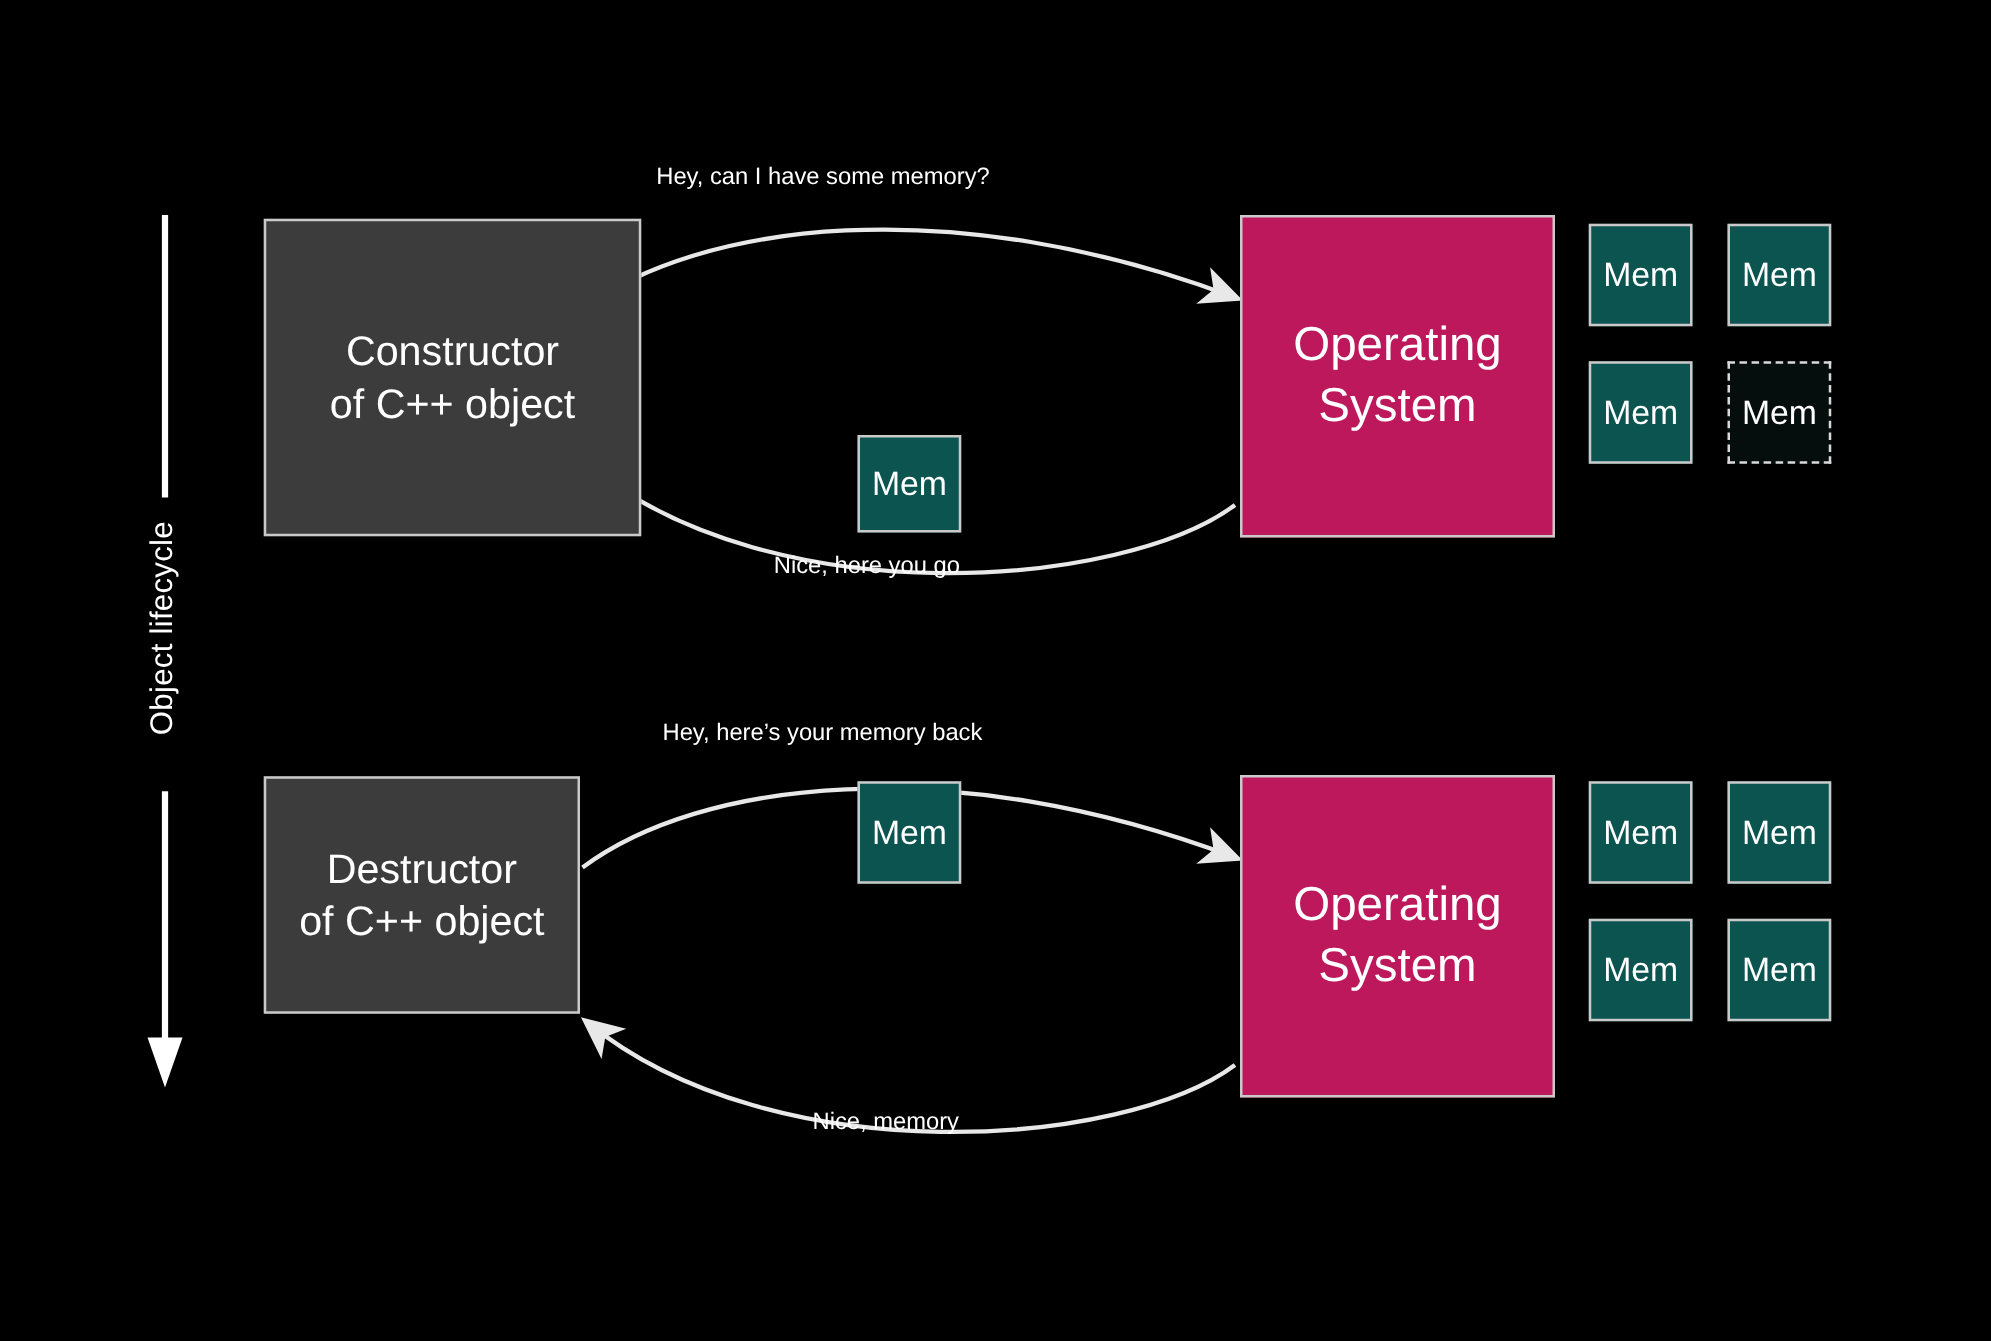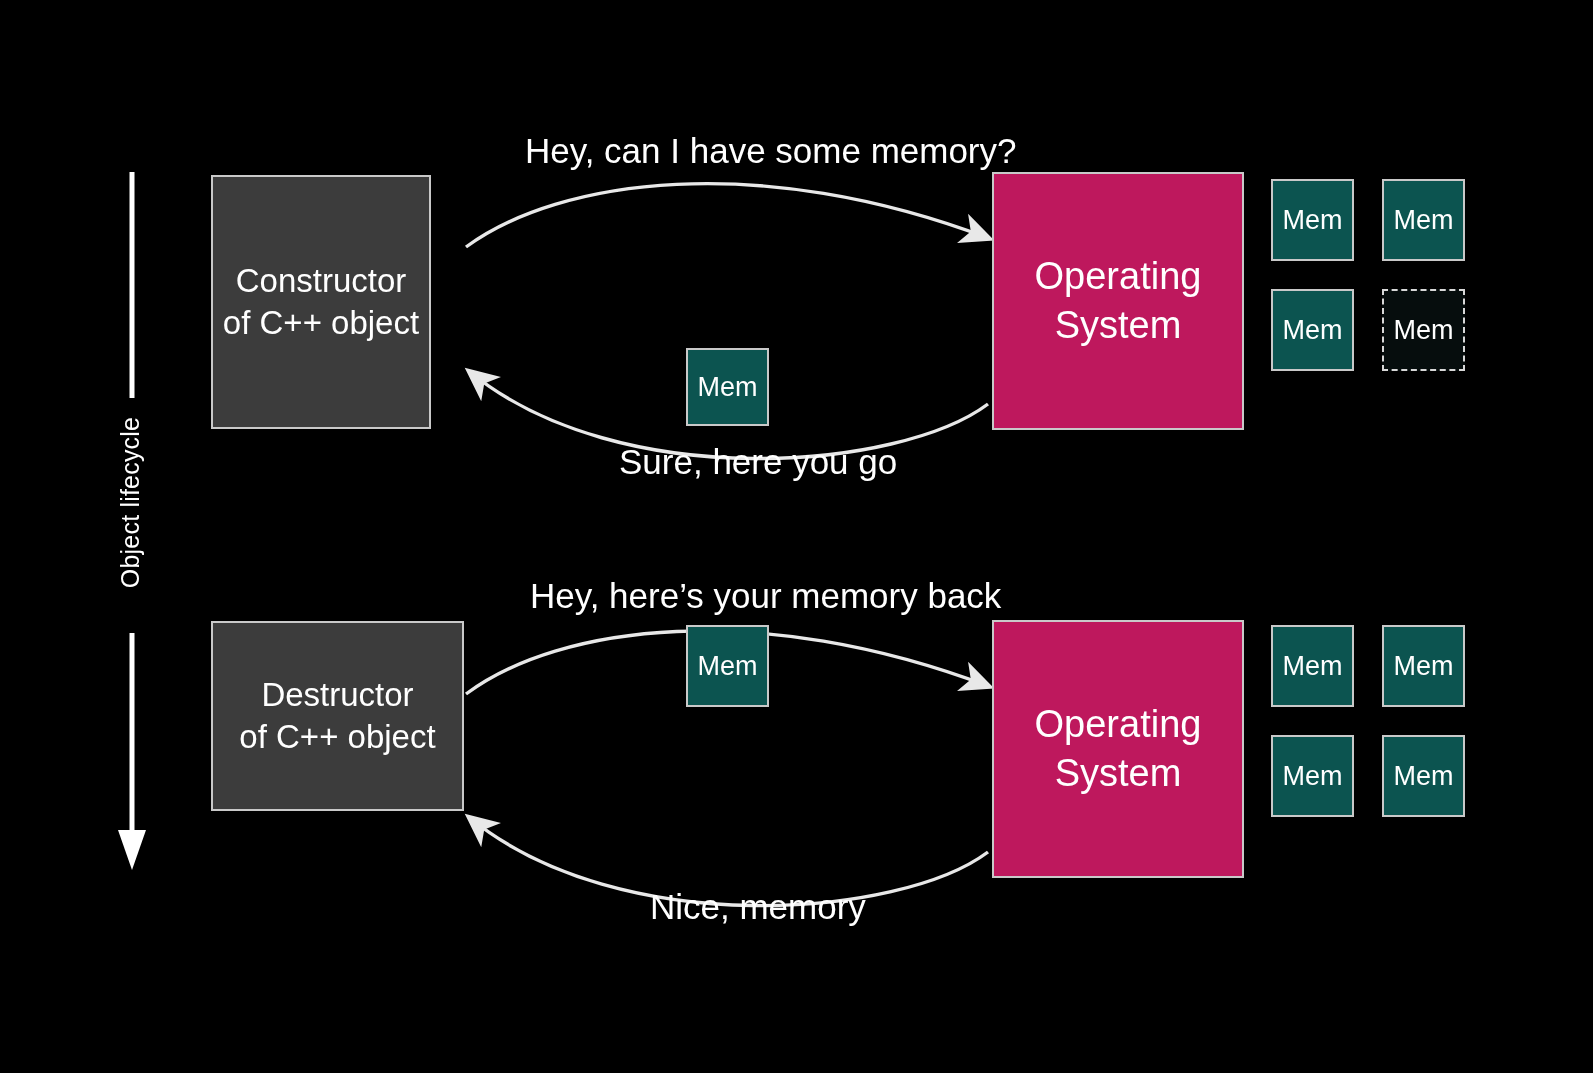--- a/index.html
+++ b/index.html
@@ -54,21 +54,21 @@
     line-height: 1.28;
   }
   .proc-box.gray {
     background: #3c3c3c;
     font-size: 33px;
   }
   .proc-box.olive {
     background: #be185d;
     font-size: 38px;
   }
-  #constructor-box { left: 211px; top: 175px;  width: 220px; height: 254px; }
+  #constructor-box { left: 211px; top: 175px;  width: 302px; height: 254px; }
   #destructor-box  { left: 211px; top: 621px;  width: 253px; height: 190px; }
   #os-box-top      { left: 992px; top: 172px;  width: 252px; height: 258px; }
   #os-box-bottom   { left: 992px; top: 620px;  width: 252px; height: 258px; }
 
   
   .mem {
     box-sizing: border-box;
     background: #0c5450;
     border: 2px solid #c9c9c9;
     color: #ffffff;
@@ -93,21 +93,21 @@
     column-gap: 28px;
     row-gap: 28px;
   }
 
   #mem-transit-top    { left: 686px; top: 348px; width: 83px; height: 78px; }
   #mem-transit-bottom { left: 686px; top: 625px; width: 83px; height: 82px; }
 
   
   .caption {
     color: #ffffff;
-    font-size: 35px;
+    font-size: 19px;
     white-space: nowrap;
   }
   #caption-request  { left: 525px; top: 131px; }
   #caption-grant    { left: 619px; top: 442px; }
   #caption-return   { left: 530px; top: 576px; }
   #caption-thanks   { left: 650px; top: 887px; }
 
   
   #arrows {
     position: absolute;
@@ -148,21 +148,21 @@
 
   <div class="abs proc-box gray" id="constructor-box">
     <div>
       <div>Constructor</div>
       <div>of C++ object</div>
     </div>
   </div>
 
   <div class="abs caption" id="caption-request">Hey, can I have some memory?</div>
 
-  <div class="abs caption" id="caption-grant">Sure, here you go</div>
+  <div class="abs caption" id="caption-grant">Nice, here you go</div>
 
   <div class="abs mem" id="mem-transit-top">Mem</div>
 
   <div class="abs proc-box olive" id="os-box-top">
     <div>
       <div>Operating</div>
       <div>System</div>
     </div>
   </div>
 

